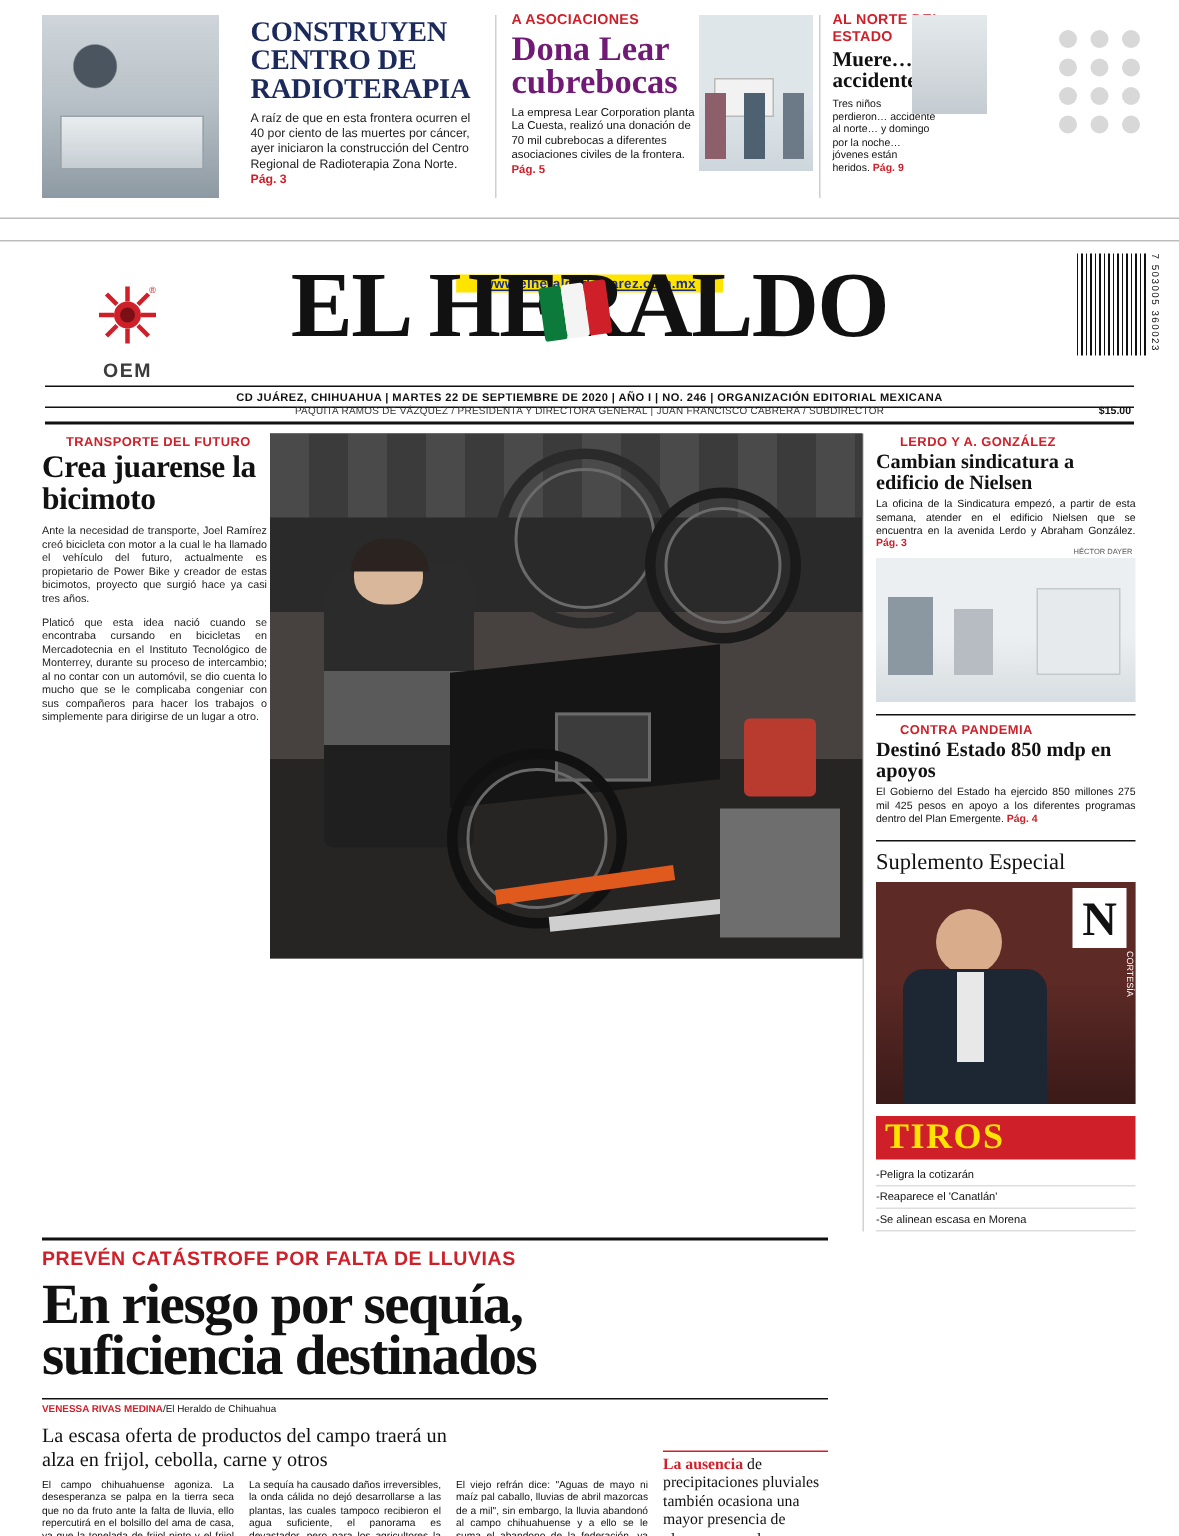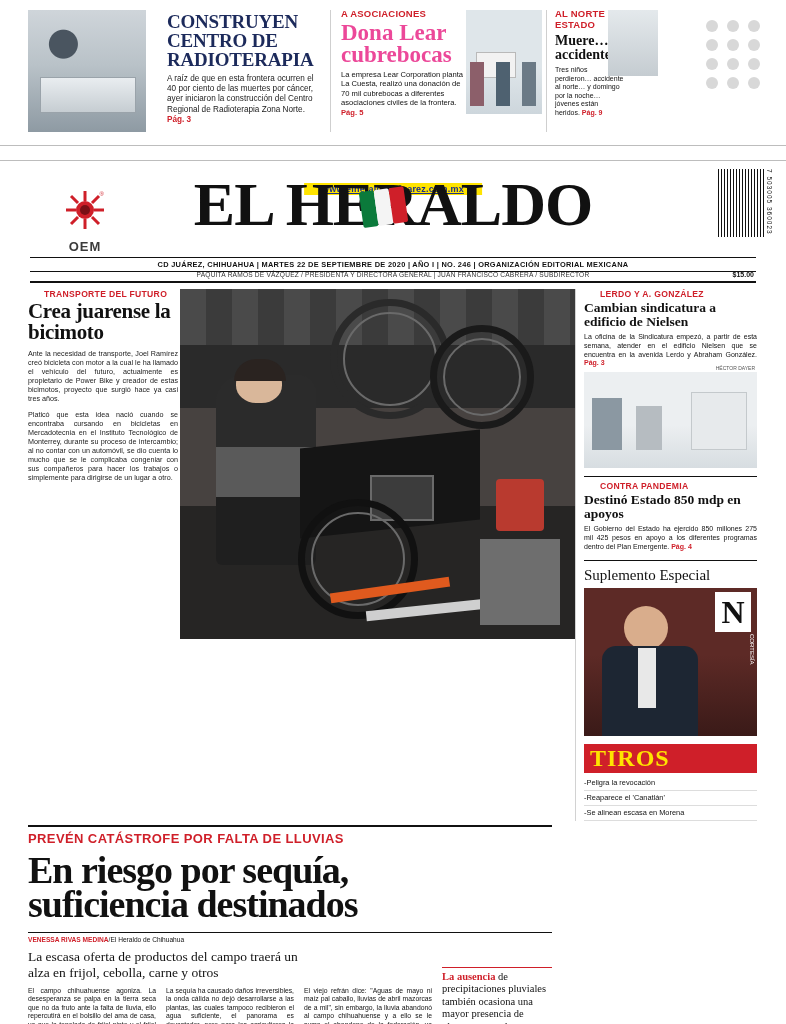--- a/index.html
+++ b/index.html
@@ -35,21 +35,21 @@
   .ts1 .head {
     font-family:"Liberation Serif", serif; font-weight:bold; color:#1c2a5b;
     font-size:19px; line-height:19px; letter-spacing:-0.2px; margin-bottom:5px;
   }
   .ts1 .body { font-size:8.2px; line-height:10.2px; color:#1b1b1b; }
 
   .ts2 { width:215px; padding:8px 8px 0 10px; }
   .kicker-red { color:#cf1f29; font-weight:bold; font-size:9.5px; letter-spacing:.2px; }
   .ts2 .head {
     font-family:"Liberation Serif", serif; font-weight:bold; font-size:23px; line-height:22px;
-    margin:3px 0 4px 0; color:#ec4899;
+    margin:3px 0 4px 0; color:#701a75;
   }
   .ts2 .body { font-size:7.6px; line-height:9.4px; width:128px; }
   .ts2 .photo2 {
     position:absolute; right:4px; top:10px; width:76px; height:104px;
     background:linear-gradient(180deg,#dfe6ea 0 55%, #cdd6dc 100%);
   }
   .ts2 .photo2 .box { position:absolute; left:10px; top:42px; width:40px; height:26px; background:#f2f2f2; border:1px solid #b9b9b9; }
   .ts2 .photo2 .p { position:absolute; width:14px; height:44px; background:#6d7f8c; bottom:8px; }
 
   .ts3 { width:115px; padding:8px 6px 0 8px; position:relative; }
@@ -369,21 +369,21 @@
         <div style="position:absolute;left:18px;top:58px;width:96px;height:92px;background:#1d2633;border-radius:14px 14px 0 0;"></div>
         <div style="position:absolute;left:54px;top:60px;width:18px;height:60px;background:#e8e8e8;"></div>
         <div class="nlogo">N</div>
         <div class="vert">CORTESÍA</div>
       </div>
 
       <div class="tiros">
         <span class="t0">TIROS</span>
       </div>
       <div class="tiros-list">
-        <div>-Peligra la revocación</div>
+        <div>-Peligra la cotizarán</div>
         <div>-Reaparece el 'Canatlán'</div>
         <div>-Se alinean escasa en Morena</div>
       </div>
     </div>
   </div>
 
   <div class="bottom" style="width:580px;">
     <div class="topline"></div>
     <div class="b-kick">PREVÉN CATÁSTROFE POR FALTA DE LLUVIAS</div>
     <div class="b-head">En riesgo por sequía,</div>

